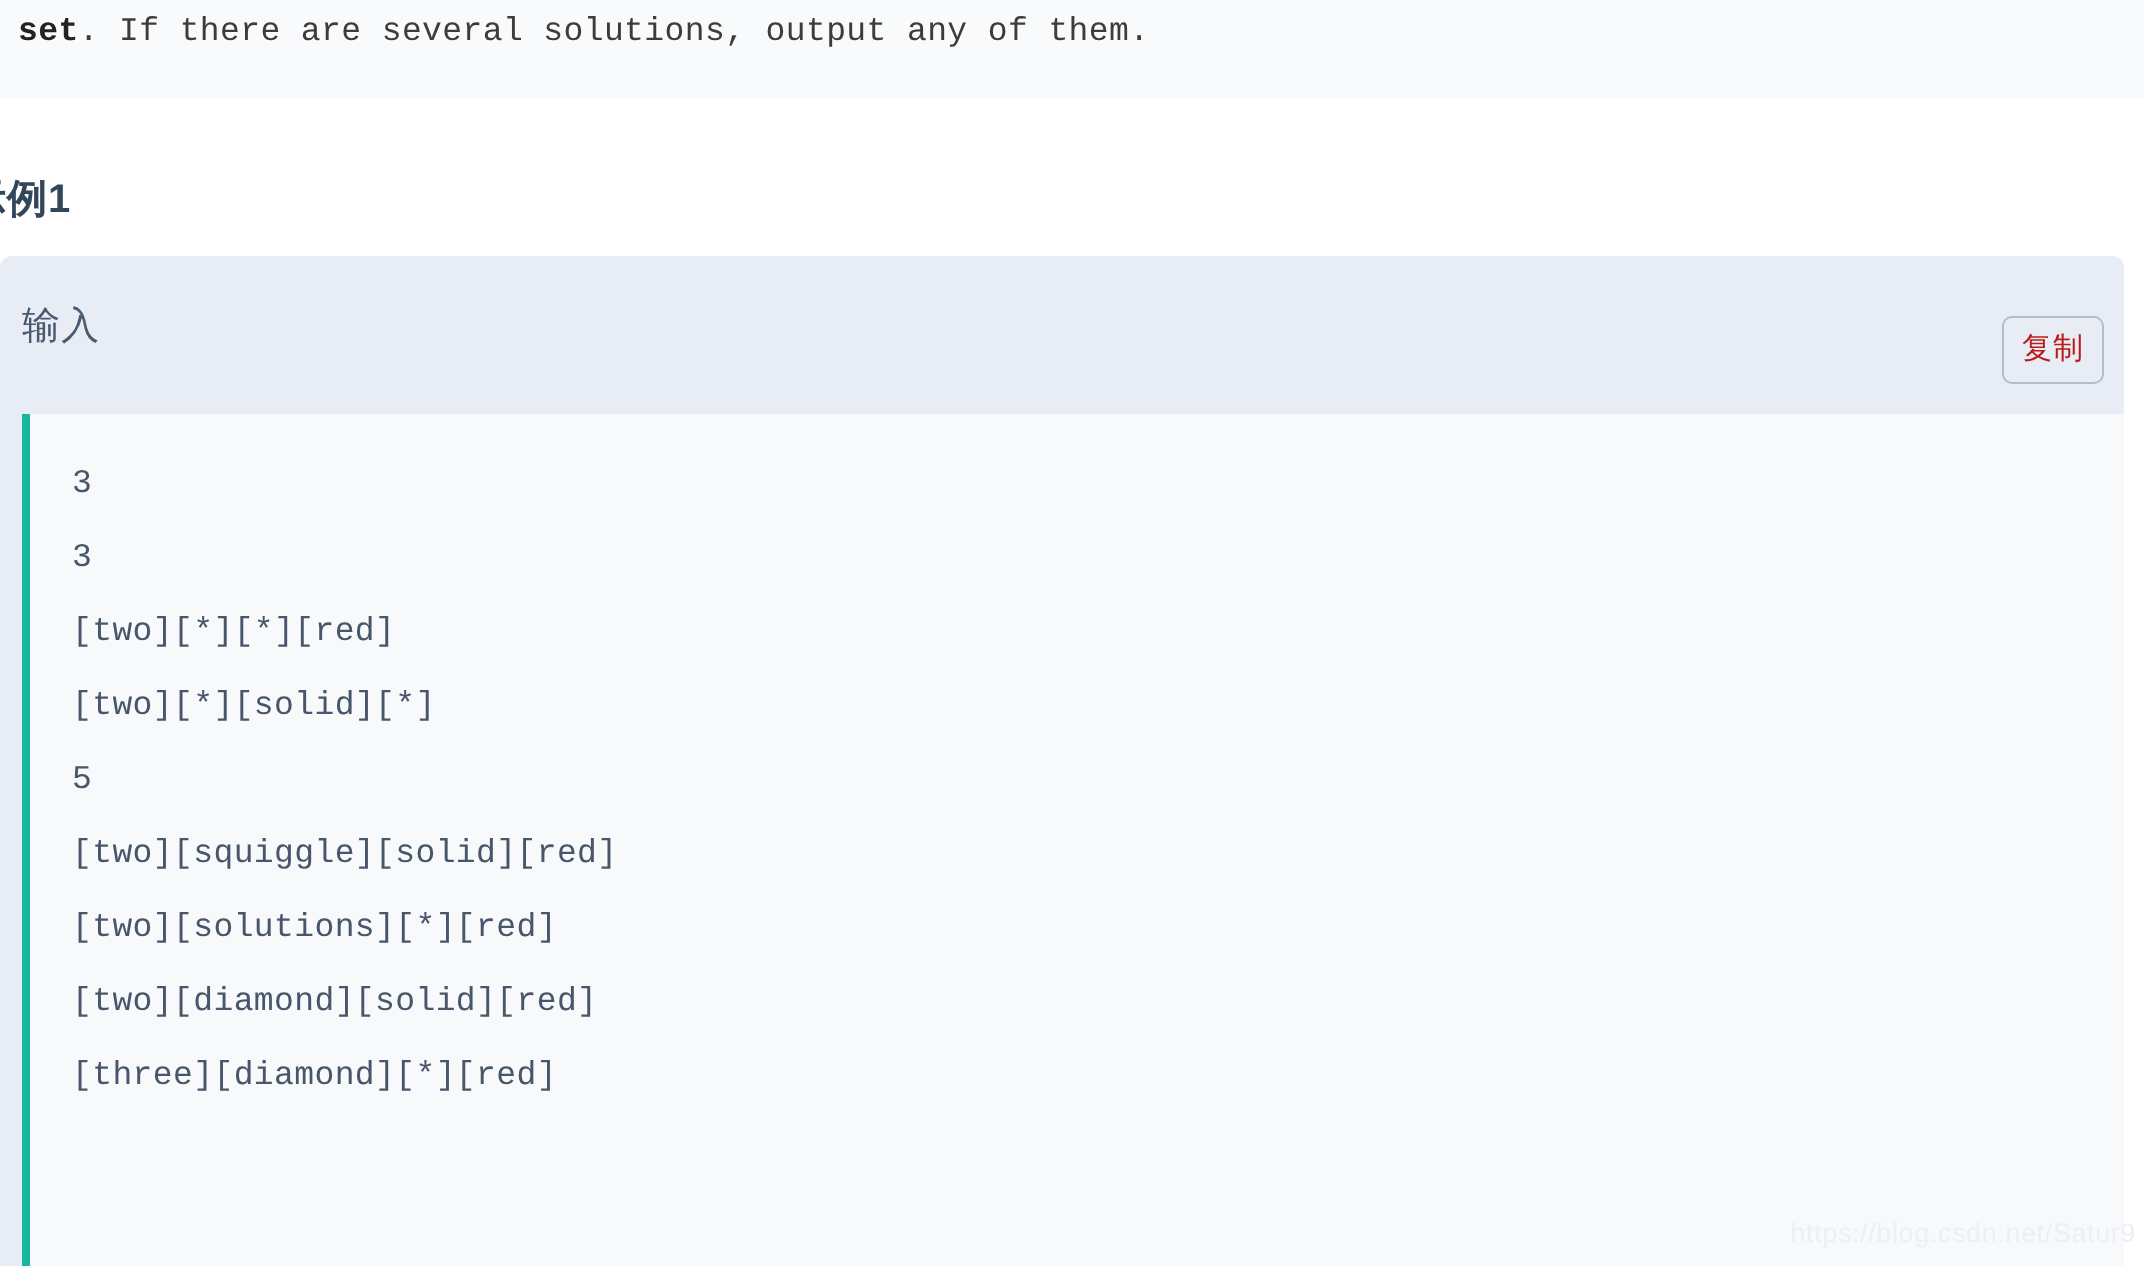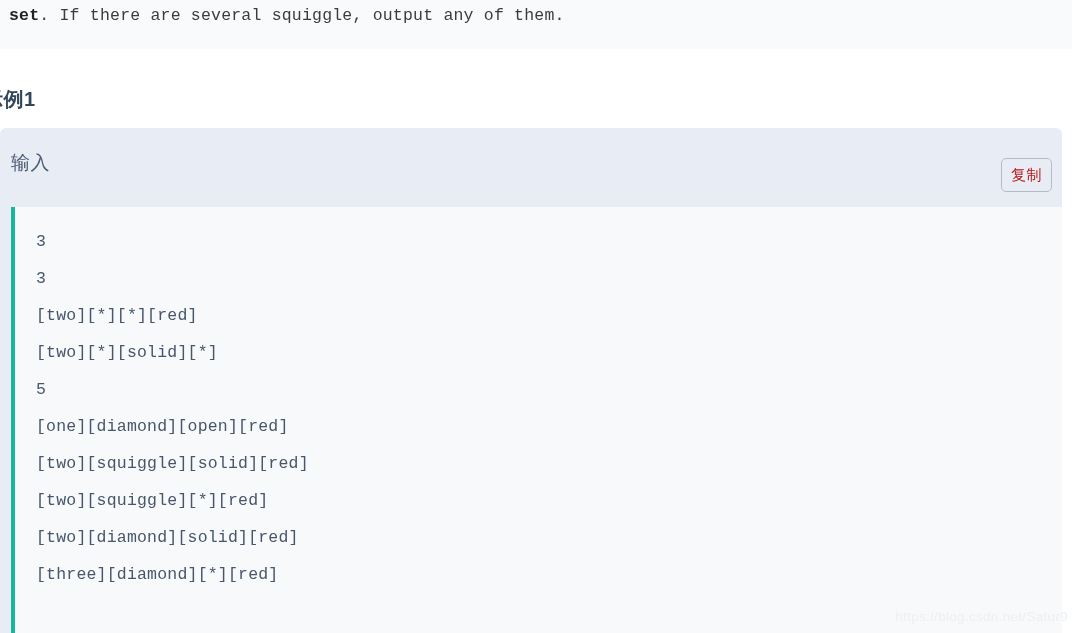--- a/index.html
+++ b/index.html
@@ -135,40 +135,39 @@
     color: #eceff3;
     letter-spacing: 0.3px;
     white-space: nowrap;
     pointer-events: none;
   }
 </style>
 </head>
 <body>
 
 <div class="statement-band">
-  <div class="statement-line"><span class="bold-term">set</span><span>. If there are several squiggle, output any of them.</span></div>
+  <div class="statement-line"><span class="bold-term">set</span><span>. If there are several solutions, output any of them.</span></div>
 </div>
 
 <div class="section-heading">示例1</div>
 
 <div class="sample-panel">
 
   <div class="panel-header">
     <div class="panel-header-label">输入</div>
     <div class="copy-button">复制</div>
   </div>
 
   <div class="code-area">
     <div class="code-line">3</div>
     <div class="code-line">3</div>
     <div class="code-line">[two][*][*][red]</div>
     <div class="code-line">[two][*][solid][*]</div>
     <div class="code-line">5</div>
-    <div class="code-line">[one][diamond][open][red]</div>
     <div class="code-line">[two][squiggle][solid][red]</div>
-    <div class="code-line">[two][squiggle][*][red]</div>
+    <div class="code-line">[two][solutions][*][red]</div>
     <div class="code-line">[two][diamond][solid][red]</div>
     <div class="code-line">[three][diamond][*][red]</div>
   </div>
 
 </div>
 
 <div class="watermark">https://blog.csdn.net/Satur9</div>
 
 </body></html>

